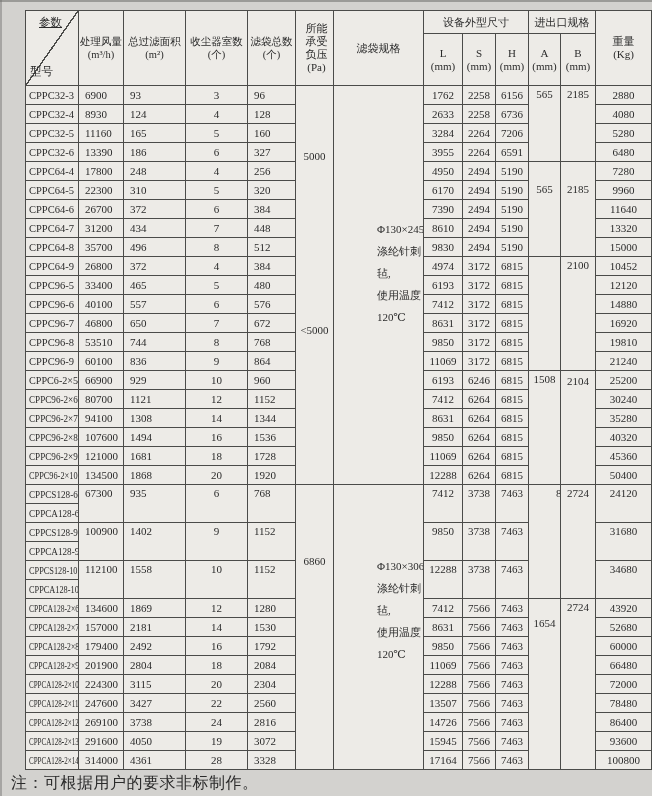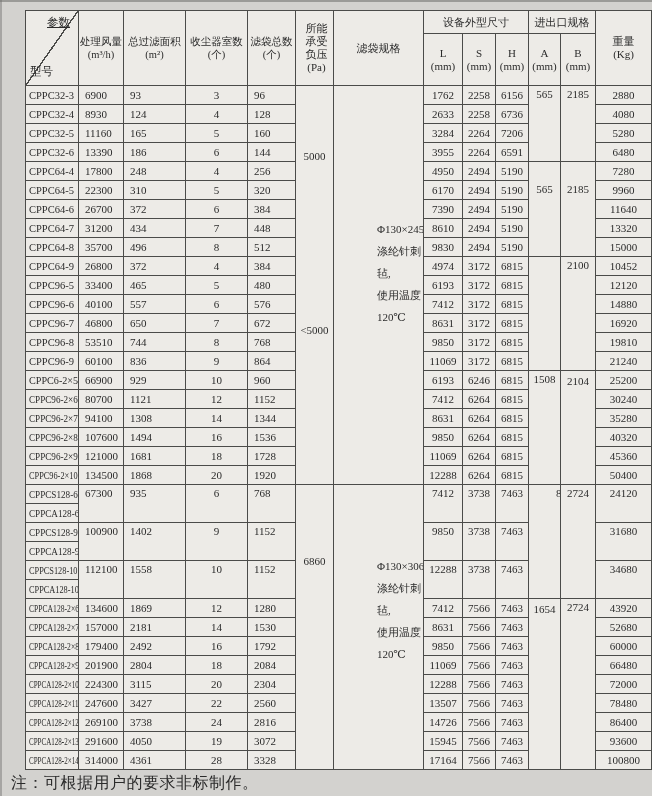--- a/index.html
+++ b/index.html
@@ -29,21 +29,21 @@
   th.small { font-size:10.5px; }
   th.pa-head { text-align:center; padding-left:4px; font-size:11px; }
 
   th.corner { position:relative; }
   .diag {
     position:absolute; top:0; left:0; right:0; bottom:0;
     background:linear-gradient(to bottom right,
       transparent calc(50% - 0.7px), #4b4b49 calc(50% - 0.7px),
       #4b4b49 calc(50% + 0.7px), transparent calc(50% + 0.7px));
   }
-  .c-top { position:absolute; top:5px; right:8px; font-size:11.5px;text-decoration:underline; }
+  .c-top { position:absolute; top:5px; right:16px; font-size:11.5px;text-decoration:underline; }
   .c-bot { position:absolute; bottom:7px; left:4px; font-size:11.5px; }
 
   td.model { text-align:left; padding-left:3px; font-size:10.5px; white-space:nowrap; }
   td.model span { display:inline-block; transform-origin:0 50%; white-space:nowrap; }
   td.num { text-align:left; padding-left:6px; }
   td.ctr { text-align:center; }
   td.dim { text-align:center; }
   td.vtop { vertical-align:top; padding-top:2px; }
   td.tall { position:relative; vertical-align:top; }
 
@@ -180,21 +180,21 @@
           <td class="dim">3284</td>
           <td class="dim">2264</td>
           <td class="dim">7206</td>
           <td class="dim">5280</td>
         </tr>
         <tr>
           <td class="model"><span>CPPC32-6</span></td>
           <td class="num">13390</td>
           <td class="num">186</td>
           <td class="ctr">6</td>
-          <td class="num">144</td>
+          <td class="num">327</td>
           <td class="dim">3955</td>
           <td class="dim">2264</td>
           <td class="dim">6591</td>
           <td class="dim">6480</td>
         </tr>
         <tr>
           <td class="model"><span>CPPC64-4</span></td>
           <td class="num">17800</td>
           <td class="num">248</td>
           <td class="ctr">4</td>
@@ -442,21 +442,21 @@
         </tr>
         <tr>
           <td class="model"><span style="transform: scaleX(0.725);">CPPCA128-2×6</span></td>
           <td class="num">134600</td>
           <td class="num">1869</td>
           <td class="ctr">12</td>
           <td class="num">1280</td>
           <td class="dim">7412</td>
           <td class="dim">7566</td>
           <td class="dim">7463</td>
-          <td class="dim vtop" rowspan="9" style="padding-top: 4px;">1654</td>
+          <td class="dim vtop" rowspan="9" style="padding-top: 18px;">1654</td>
           <td class="dim vtop" rowspan="9" style="padding-top: 2px;">2724</td>
           <td class="dim">43920</td>
         </tr>
         <tr>
           <td class="model"><span style="transform: scaleX(0.725);">CPPCA128-2×7</span></td>
           <td class="num">157000</td>
           <td class="num">2181</td>
           <td class="ctr">14</td>
           <td class="num">1530</td>
           <td class="dim">8631</td>

